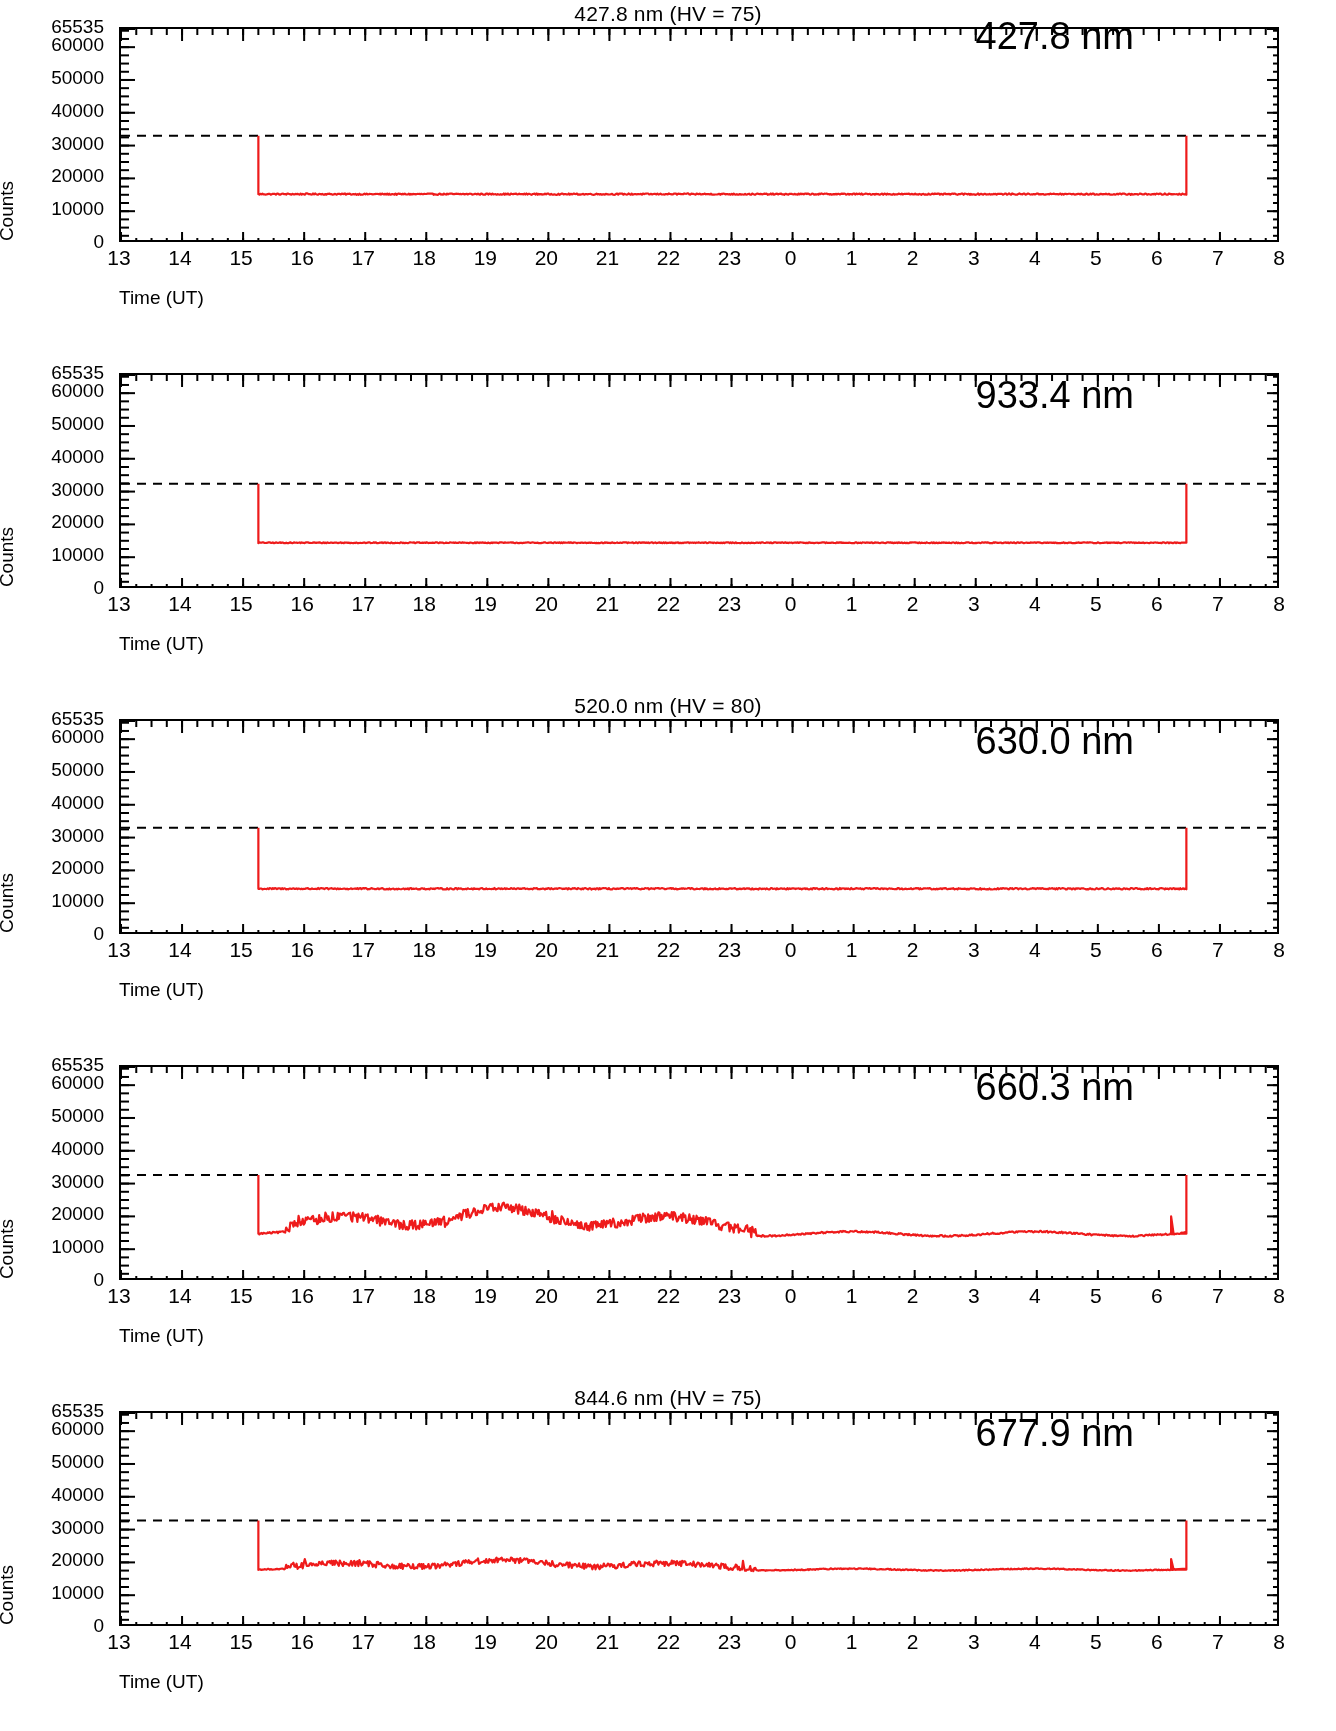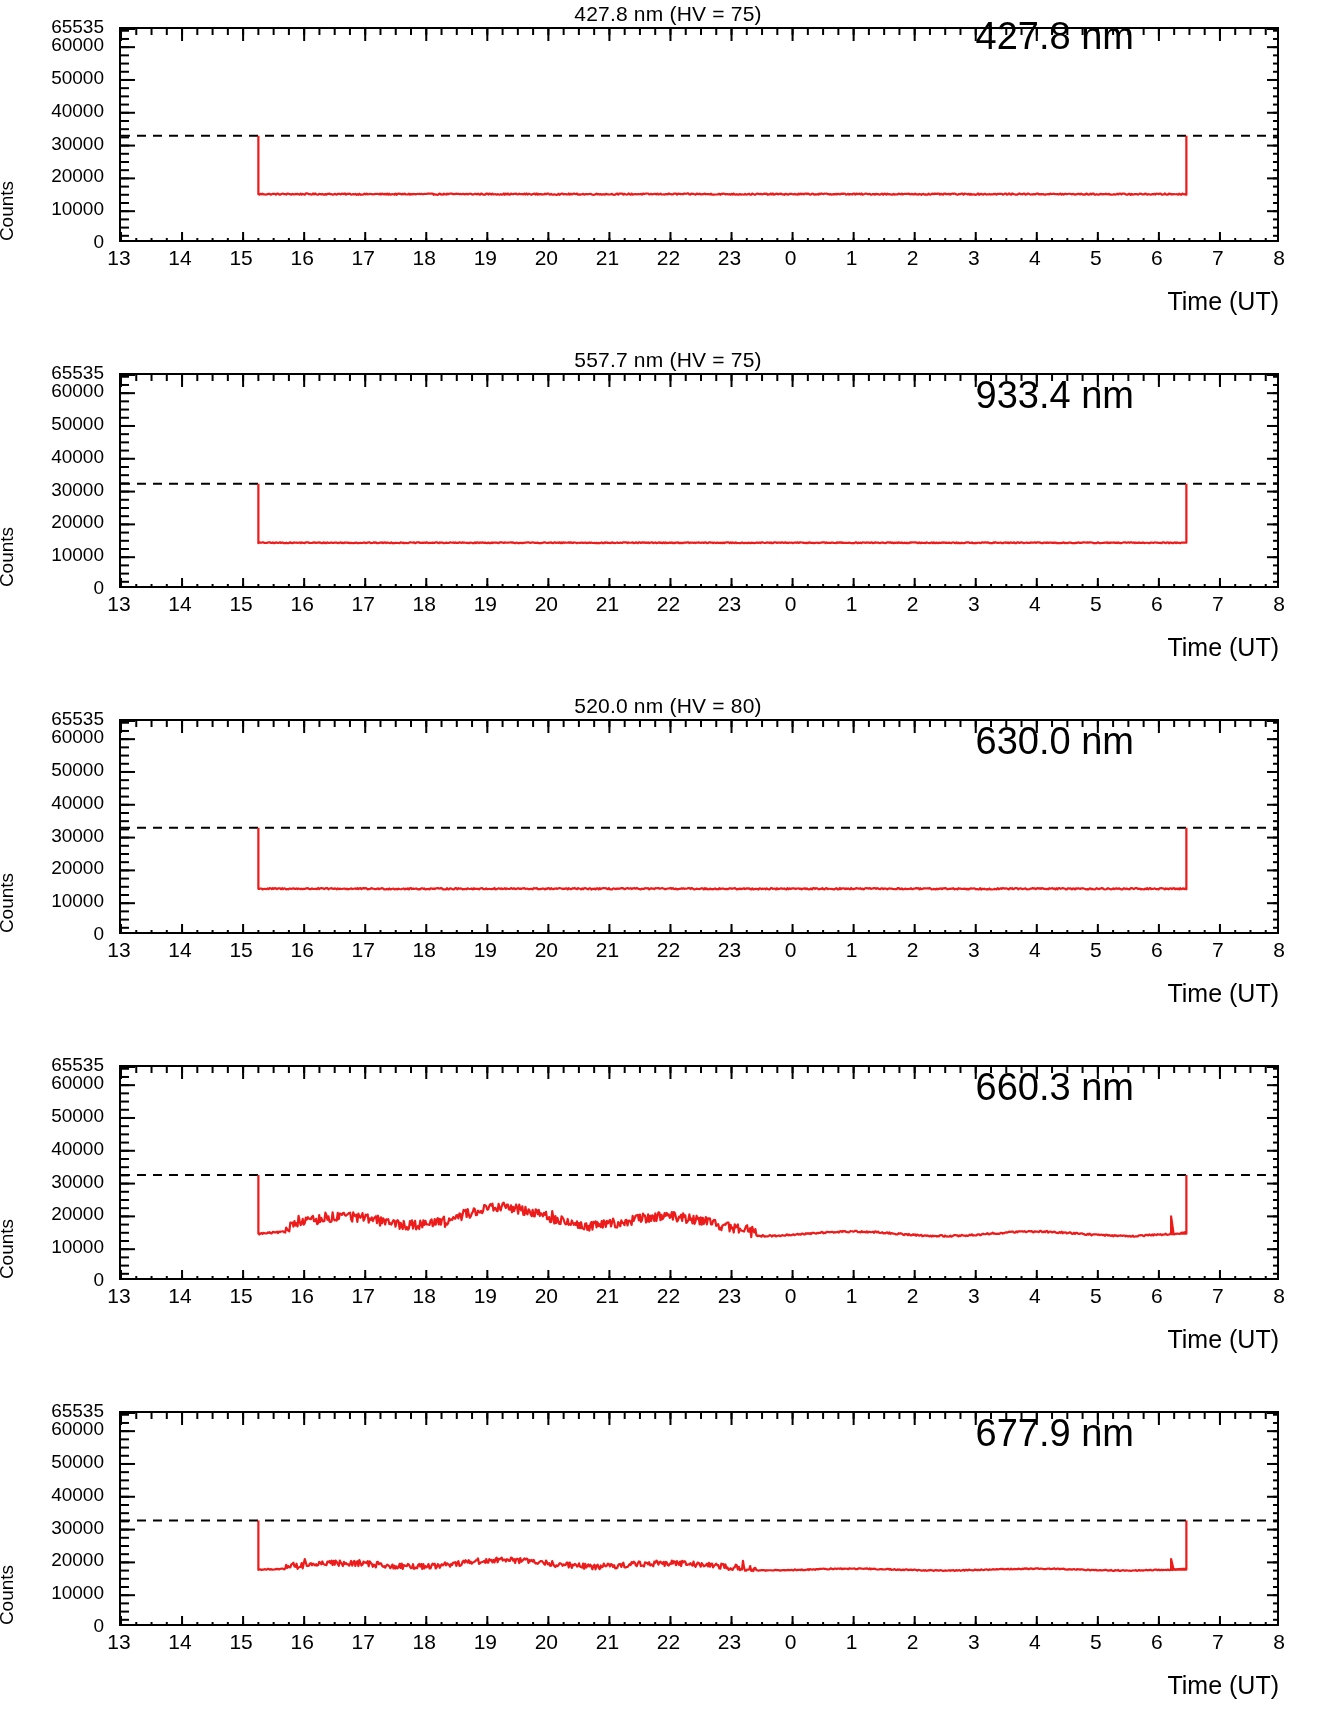--- a/index.html
+++ b/index.html
@@ -60,22 +60,22 @@
     left: -50px;
     top: 95px;
     width: 120px;
     height: 24px;
   }
   .xlabel {
     position: absolute;
     left: 119px;
     top: 287px;
     width: 1160px;
-    text-align: right;
-    font-size: 25px;
+    text-align: left;
+    font-size: 19px;
   }
   .bigtag {
     position: absolute;
     right: 12px;
     top: 6px;
     font-size: 38px;
     font-weight: normal;
     letter-spacing: 0px;
   }
   .ytick-labels {
@@ -418,21 +418,20 @@
         <div style="left: 854.737px;">3</div>
         <div style="left: 915.789px;">4</div>
         <div style="left: 976.842px;">5</div>
         <div style="left: 1037.89px;">6</div>
         <div style="left: 1098.95px;">7</div>
         <div style="left: 1160px;">8</div>
       </div>
       <div class="xlabel">Time (UT)</div>
     </div>
     <div class="panel">
-      <div class="panel-title">557.7 nm (HV = 75)</div>
       <div class="ylabel-wrap">
         <div class="ylabel">Counts</div>
       </div>
       <div class="ytick-labels">
         <div style="top: 215px;">0</div>
         <div style="top: 182.193px;">10000</div>
         <div style="top: 149.386px;">20000</div>
         <div style="top: 116.579px;">30000</div>
         <div style="top: 83.7724px;">40000</div>
         <div style="top: 50.9655px;">50000</div>
@@ -1353,20 +1352,21 @@
         <div style="left: 854.737px;">3</div>
         <div style="left: 915.789px;">4</div>
         <div style="left: 976.842px;">5</div>
         <div style="left: 1037.89px;">6</div>
         <div style="left: 1098.95px;">7</div>
         <div style="left: 1160px;">8</div>
       </div>
       <div class="xlabel">Time (UT)</div>
     </div>
     <div class="panel">
+      <div class="panel-title">844.6 nm (HV = 75)</div>
       <div class="ylabel-wrap">
         <div class="ylabel">Counts</div>
       </div>
       <div class="ytick-labels">
         <div style="top: 215px;">0</div>
         <div style="top: 182.193px;">10000</div>
         <div style="top: 149.386px;">20000</div>
         <div style="top: 116.579px;">30000</div>
         <div style="top: 83.7724px;">40000</div>
         <div style="top: 50.9655px;">50000</div>

